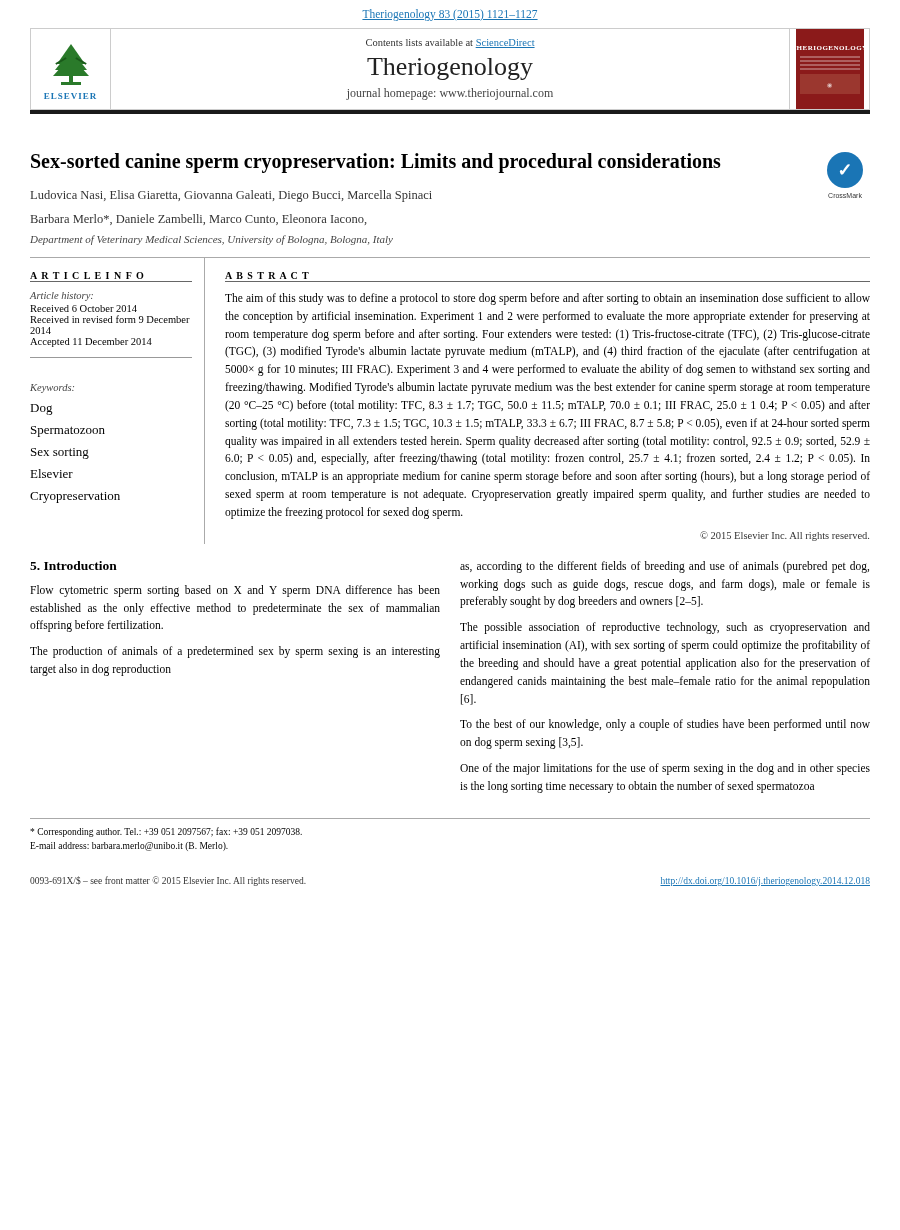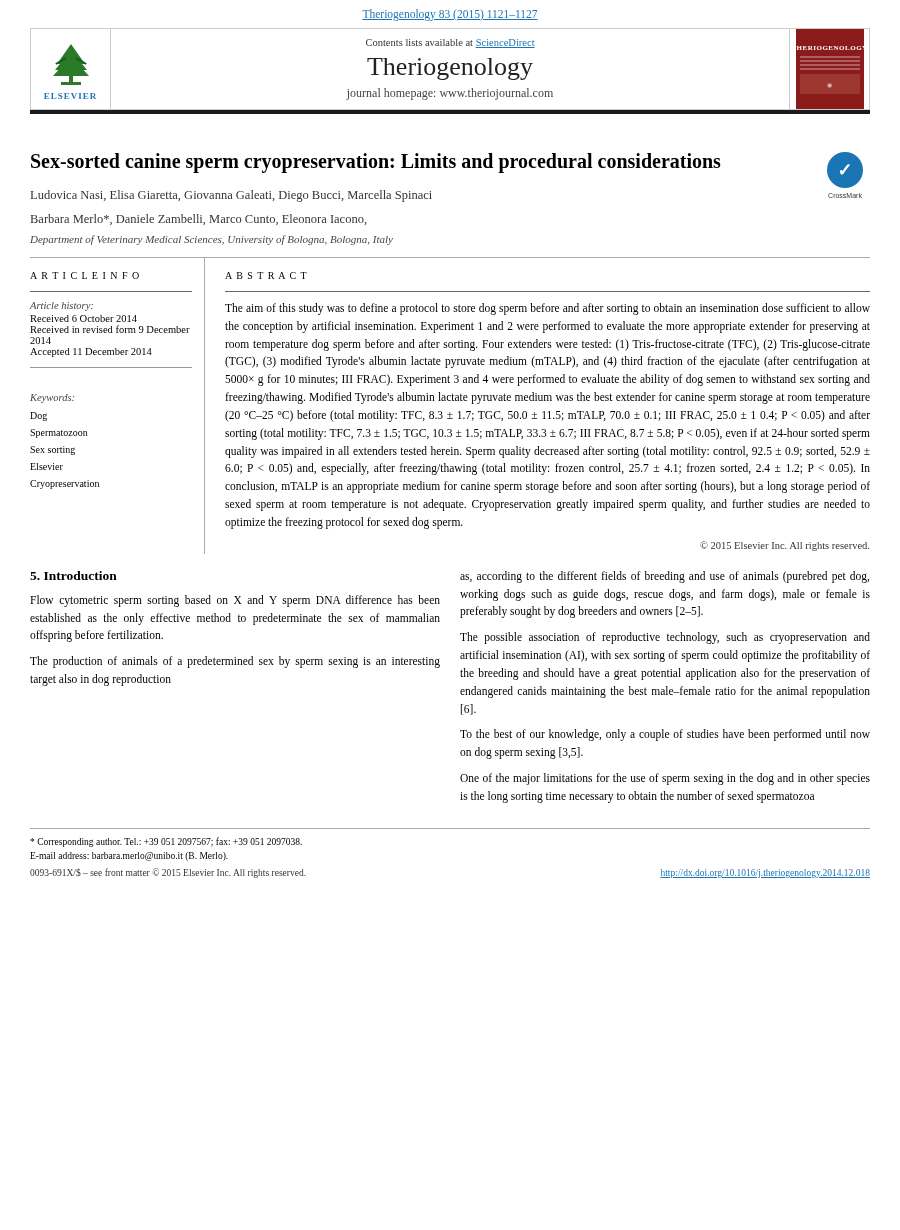--- a/index.html
+++ b/index.html
@@ -177,25 +177,25 @@
       padding-top: 12px;
       border-right: 1px solid #aaa;
       padding-right: 12px;
     }
     .col-right {
       flex: 1;
       padding-top: 12px;
     }
     .section-label {
       font-size: 10px;
-      font-weight: normal;
+      font-weight: bold;
       letter-spacing: 1px;
       color: #000;
       border-bottom: 1px solid #666;
-      padding-bottom: 10px;
+      padding-bottom: 0;
       margin-bottom: 8px;
     }
     .info-block {
       margin-bottom: 10px;
     }
     .info-label {
       font-size: 10.5px;
       font-style: italic;
       color: #444;
       margin-bottom: 2px;
@@ -205,21 +205,21 @@
       color: #000;
     }
     .keywords-label {
       font-size: 10.5px;
       font-style: italic;
       color: #444;
       margin-top: 24px;
       margin-bottom: 4px;
     }
     .keyword-item {
-      font-size: 10px;
+      font-size: 13px;
       color: #000;
       line-height: 1.7;
     }
     .abstract-text {
       font-size: 11.5px;
       line-height: 1.55;
       color: #000;
       text-align: justify;
     }
     .abstract-text p {
@@ -262,21 +262,21 @@
       padding-top: 6px;
     }
     .footnote-text {
       font-size: 9.5px;
       color: #000;
       line-height: 1.5;
     }
     .footer-bottom {
       display: flex;
       justify-content: space-between;
-      margin-top: 5px;
+      margin-top: 23px;
     }
     .footer-bottom-left {
       font-size: 9.5px;
       color: #333;
     }
     .footer-bottom-right {
       font-size: 9.5px;
       color: #1a75b5;
     }
   </style>

